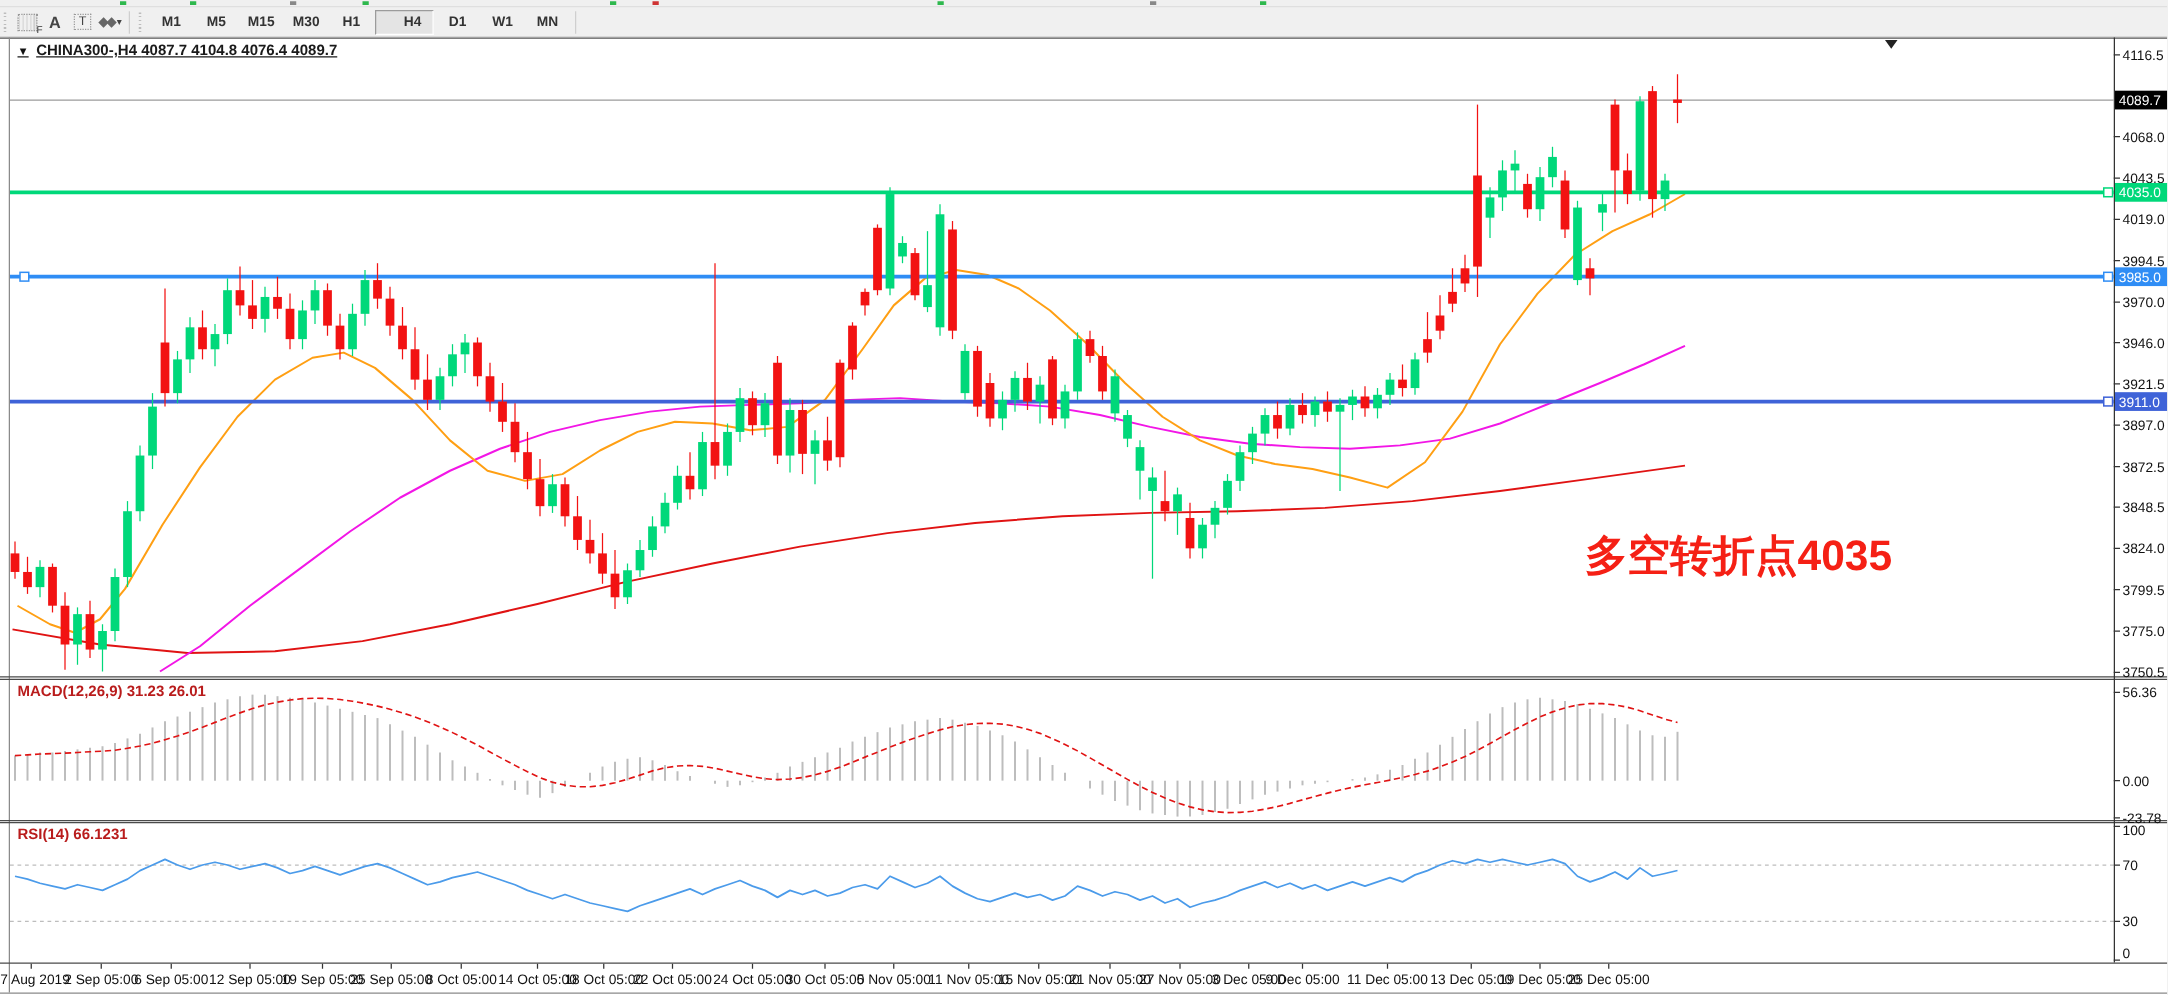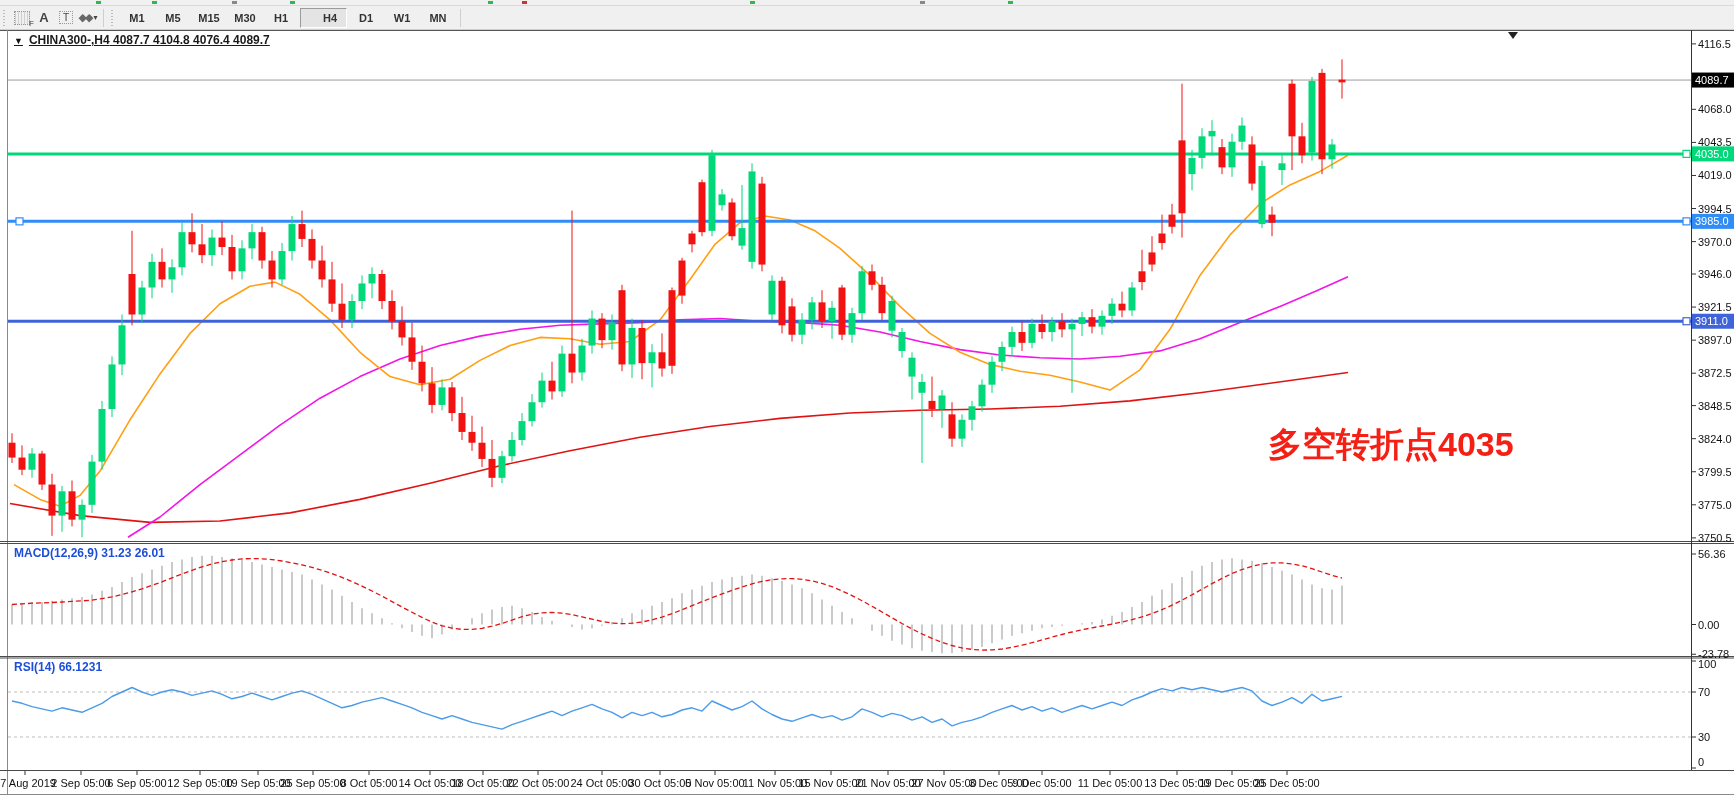--- a/index.html
+++ b/index.html
@@ -20,21 +20,21 @@
   .icon-a{font-weight:700;font-size:13px;color:#444;}
   .icon-t{border:1px dotted #999;padding:0 3px;font-size:10px;color:#444;}
   .icon-shapes{font-size:11px;color:#666;letter-spacing:-2px;}
   .caret{font-size:8px;color:#444;margin-left:2px;}
   .tb-sep{width:1px;height:18px;background:#cfcfcf;margin:0 4px;}
   .tf-btn{min-width:26px;height:18px;line-height:18px;text-align:center;padding:0 3px;margin:0 1px;
           font-size:11px;font-weight:700;color:#333;border:1px solid transparent;cursor:default;}
   .tf-btn.active{background:#e4e4e4;border:1px solid #9b9b9b;border-right-color:#fff;border-bottom-color:#fff;padding-left:16px;}
   .chart-title{position:absolute;left:14px;top:33px;font-size:12px;font-weight:700;color:#1a1a1a;z-index:5;text-decoration:underline;}
   .chart-title .dd{font-size:9px;margin-right:6px;color:#111;}
-  .ind-label{position:absolute;font-size:12px;font-weight:700;color:#1d4ed8;z-index:5;}
+  .ind-label{position:absolute;font-size:12px;font-weight:700;color:#b91c1c;z-index:5;}
   .annotation{position:absolute;z-index:4;font-size:34px;font-weight:700;
               font-family:"Liberation Sans",sans-serif;}
   svg{position:absolute;left:0;top:0;}
   text{font-family:"Liberation Sans",sans-serif;}
 </style>
 </head>
 <body>
 
 <div class="screen">
   <div class="top-sliver">

